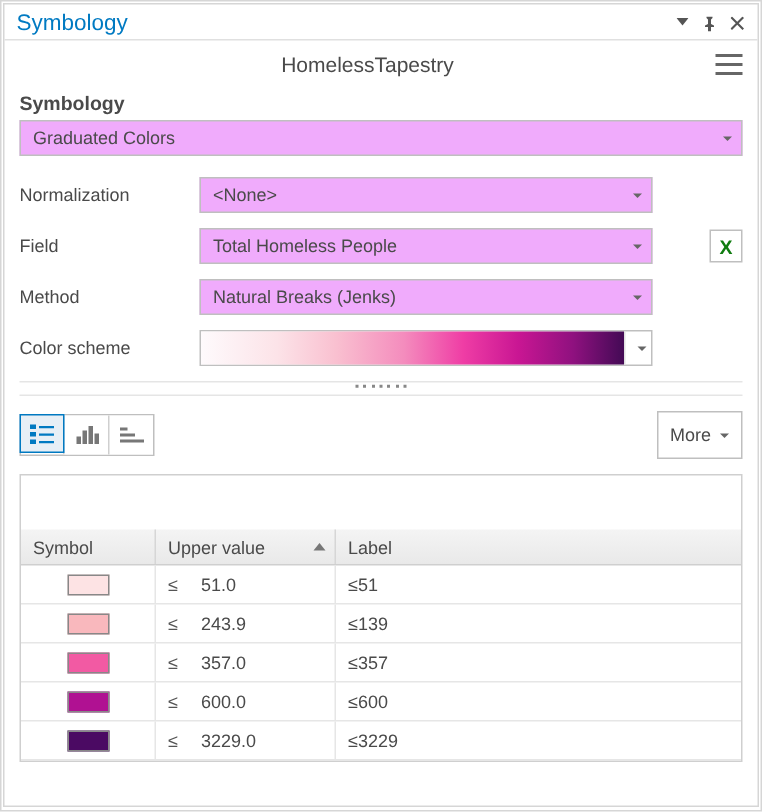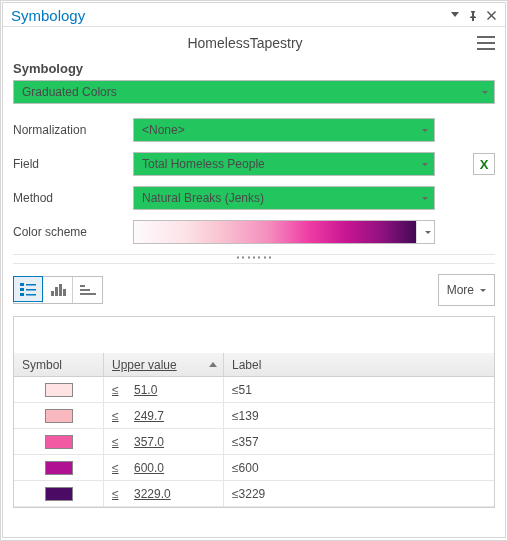--- a/index.html
+++ b/index.html
@@ -55,21 +55,21 @@
 
   .section-label {
     font-weight: 600; font-size: 13px; color: #4a4a4a;
     margin: 4px 0 4px 0;
   }
 
   .select {
     display: flex; align-items: center;
     border: 1px solid #bfbfbf;
     height: 24px;
-    background: #22c55e;
+    background: #f0abfc;
     padding: 0 6px 0 8px;
     cursor: pointer;
     position: relative;
   }
   .select .sel-text { flex: 1; color: #4a4a4a; font-size: 12px; }
   .caret {
     width: 0; height: 0;
     border-left: 3px solid transparent;
     border-right: 3px solid transparent;
     border-top: 3px solid #666;
@@ -167,21 +167,21 @@
     margin-top: 36px;
   }
   .th {
     display: flex; align-items: center; padding: 0 8px;
     border-right: 1px solid #d6d6d6;
     font-size: 12px;
     position: relative;
   }
   .th:last-child { border-right: none; }
   .col-sym { width: 90px; }
-  .col-upper { width: 120px; text-decoration: underline; }
+  .col-upper { width: 120px; }
   .col-label { flex: 1; }
   .sort-arrow {
     position: absolute; right: 6px;
     width: 0; height: 0;
     border-left: 4px solid transparent;
     border-right: 4px solid transparent;
     border-bottom: 5px solid #777;
   }
   .trow {
     display: flex; height: 26px;
@@ -361,21 +361,21 @@
               <span class="uv-val">51.0</span>
             </div>
             <div class="td col-label">≤51</div>
           </div>
           <div class="trow">
             <div class="td col-sym" style="justify-content: center;">
               <div class="swatch" style="background: rgb(249, 184, 189);"></div>
             </div>
             <div class="td col-upper">
               <span class="op">≤</span>
-              <span class="uv-val">249.7</span>
+              <span class="uv-val">243.9</span>
             </div>
             <div class="td col-label">≤139</div>
           </div>
           <div class="trow">
             <div class="td col-sym" style="justify-content: center;">
               <div class="swatch" style="background: rgb(242, 90, 163);"></div>
             </div>
             <div class="td col-upper">
               <span class="op">≤</span>
               <span class="uv-val">357.0</span>

